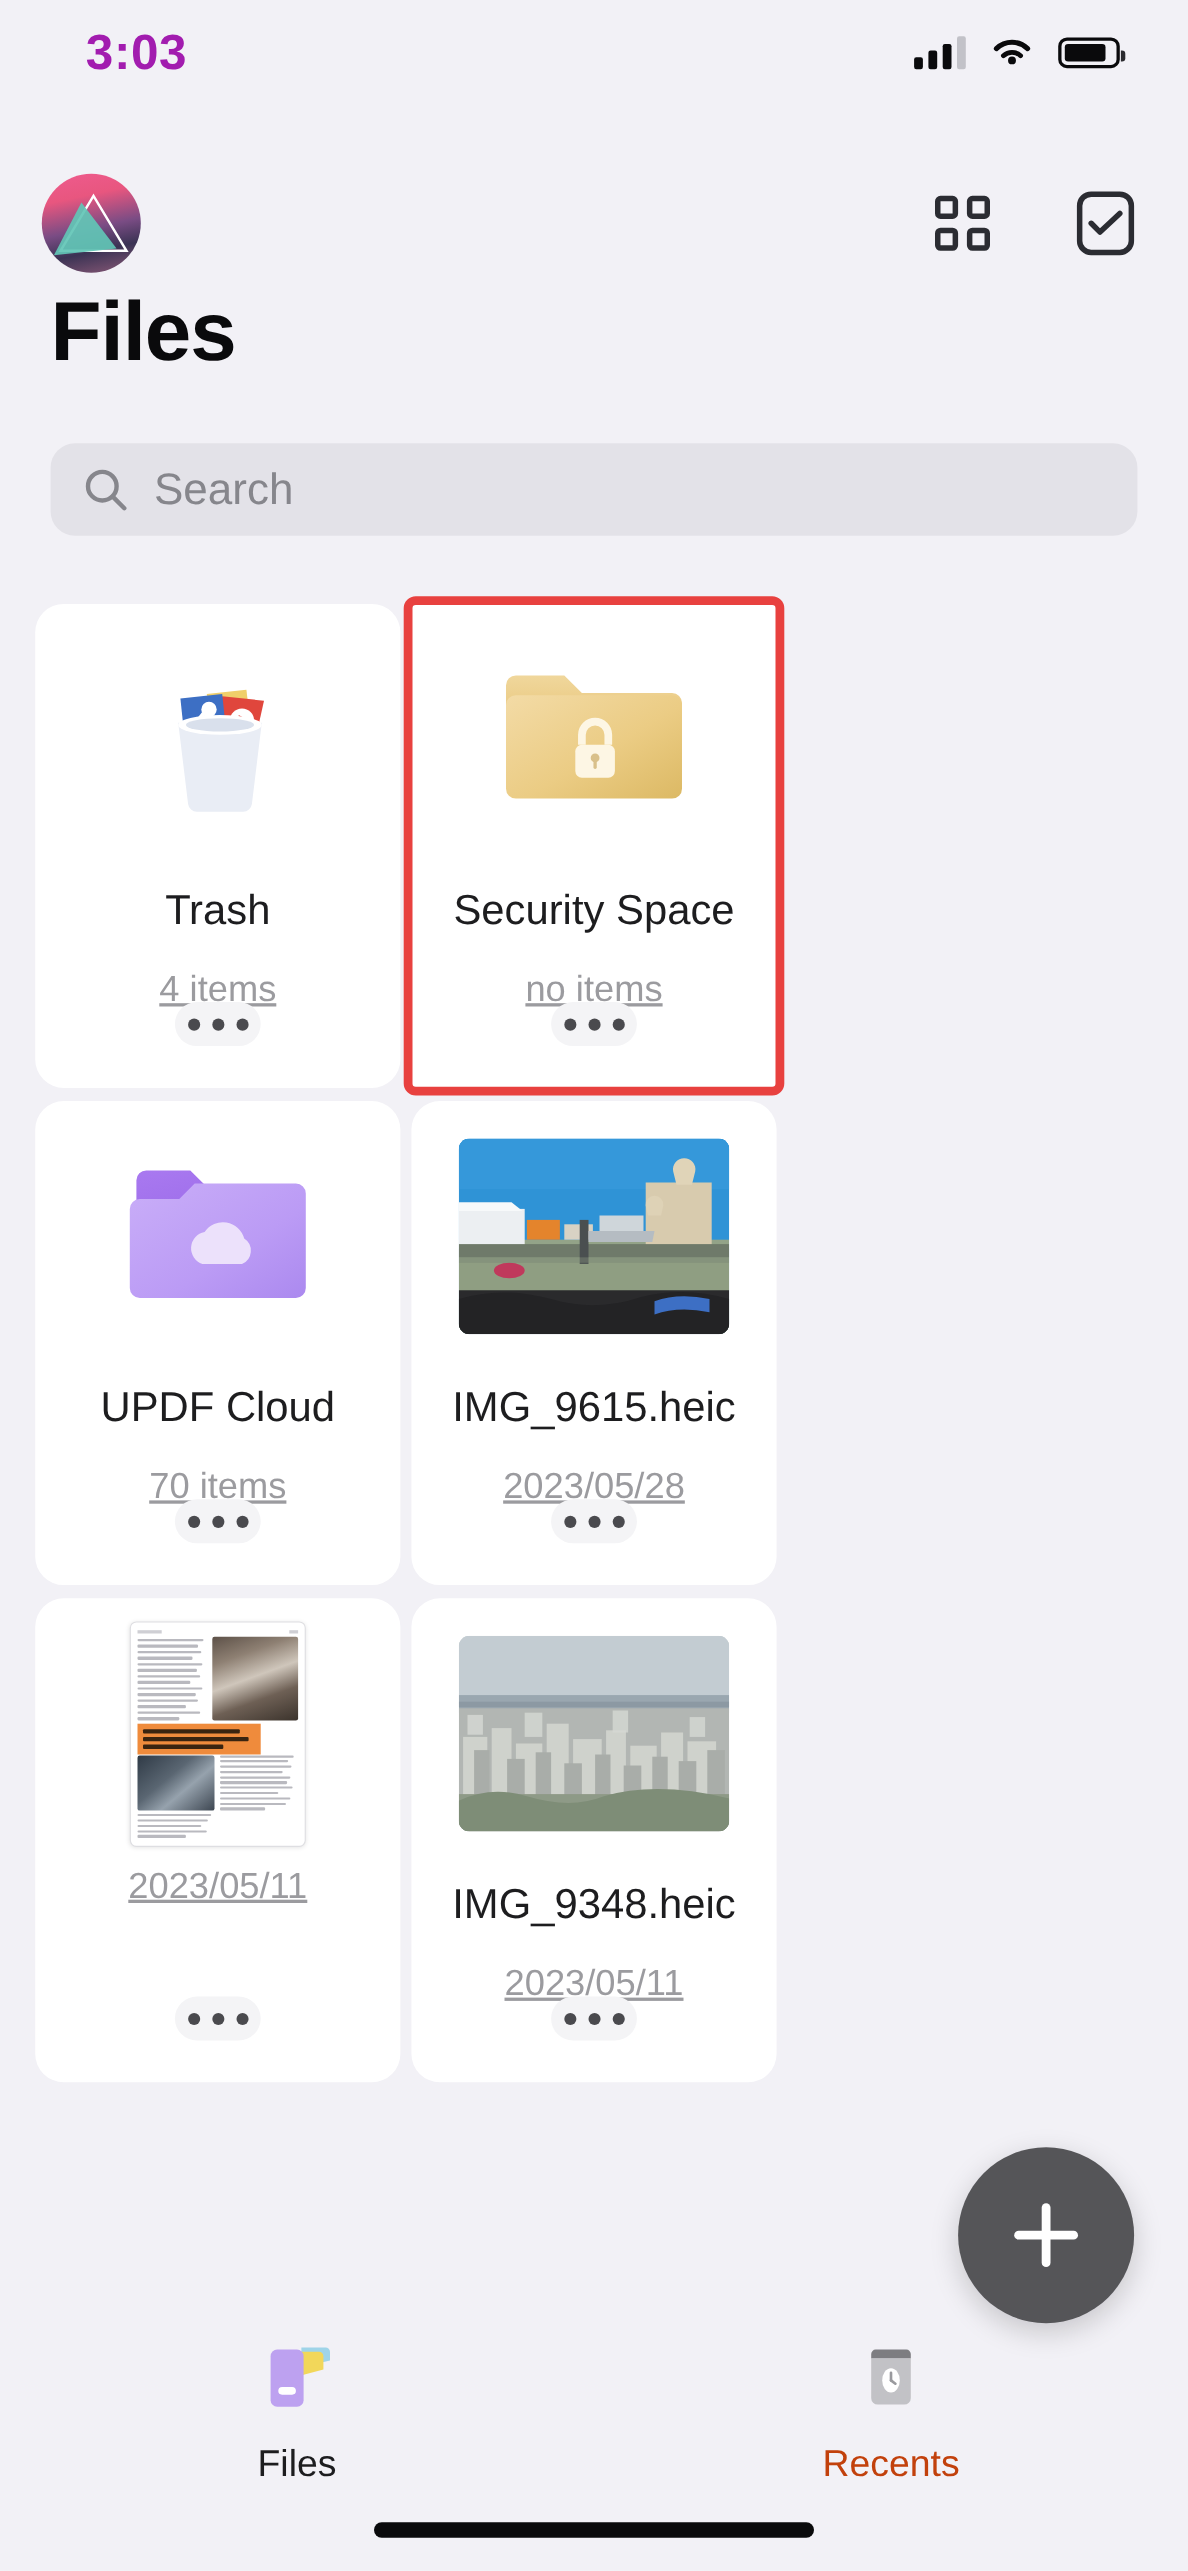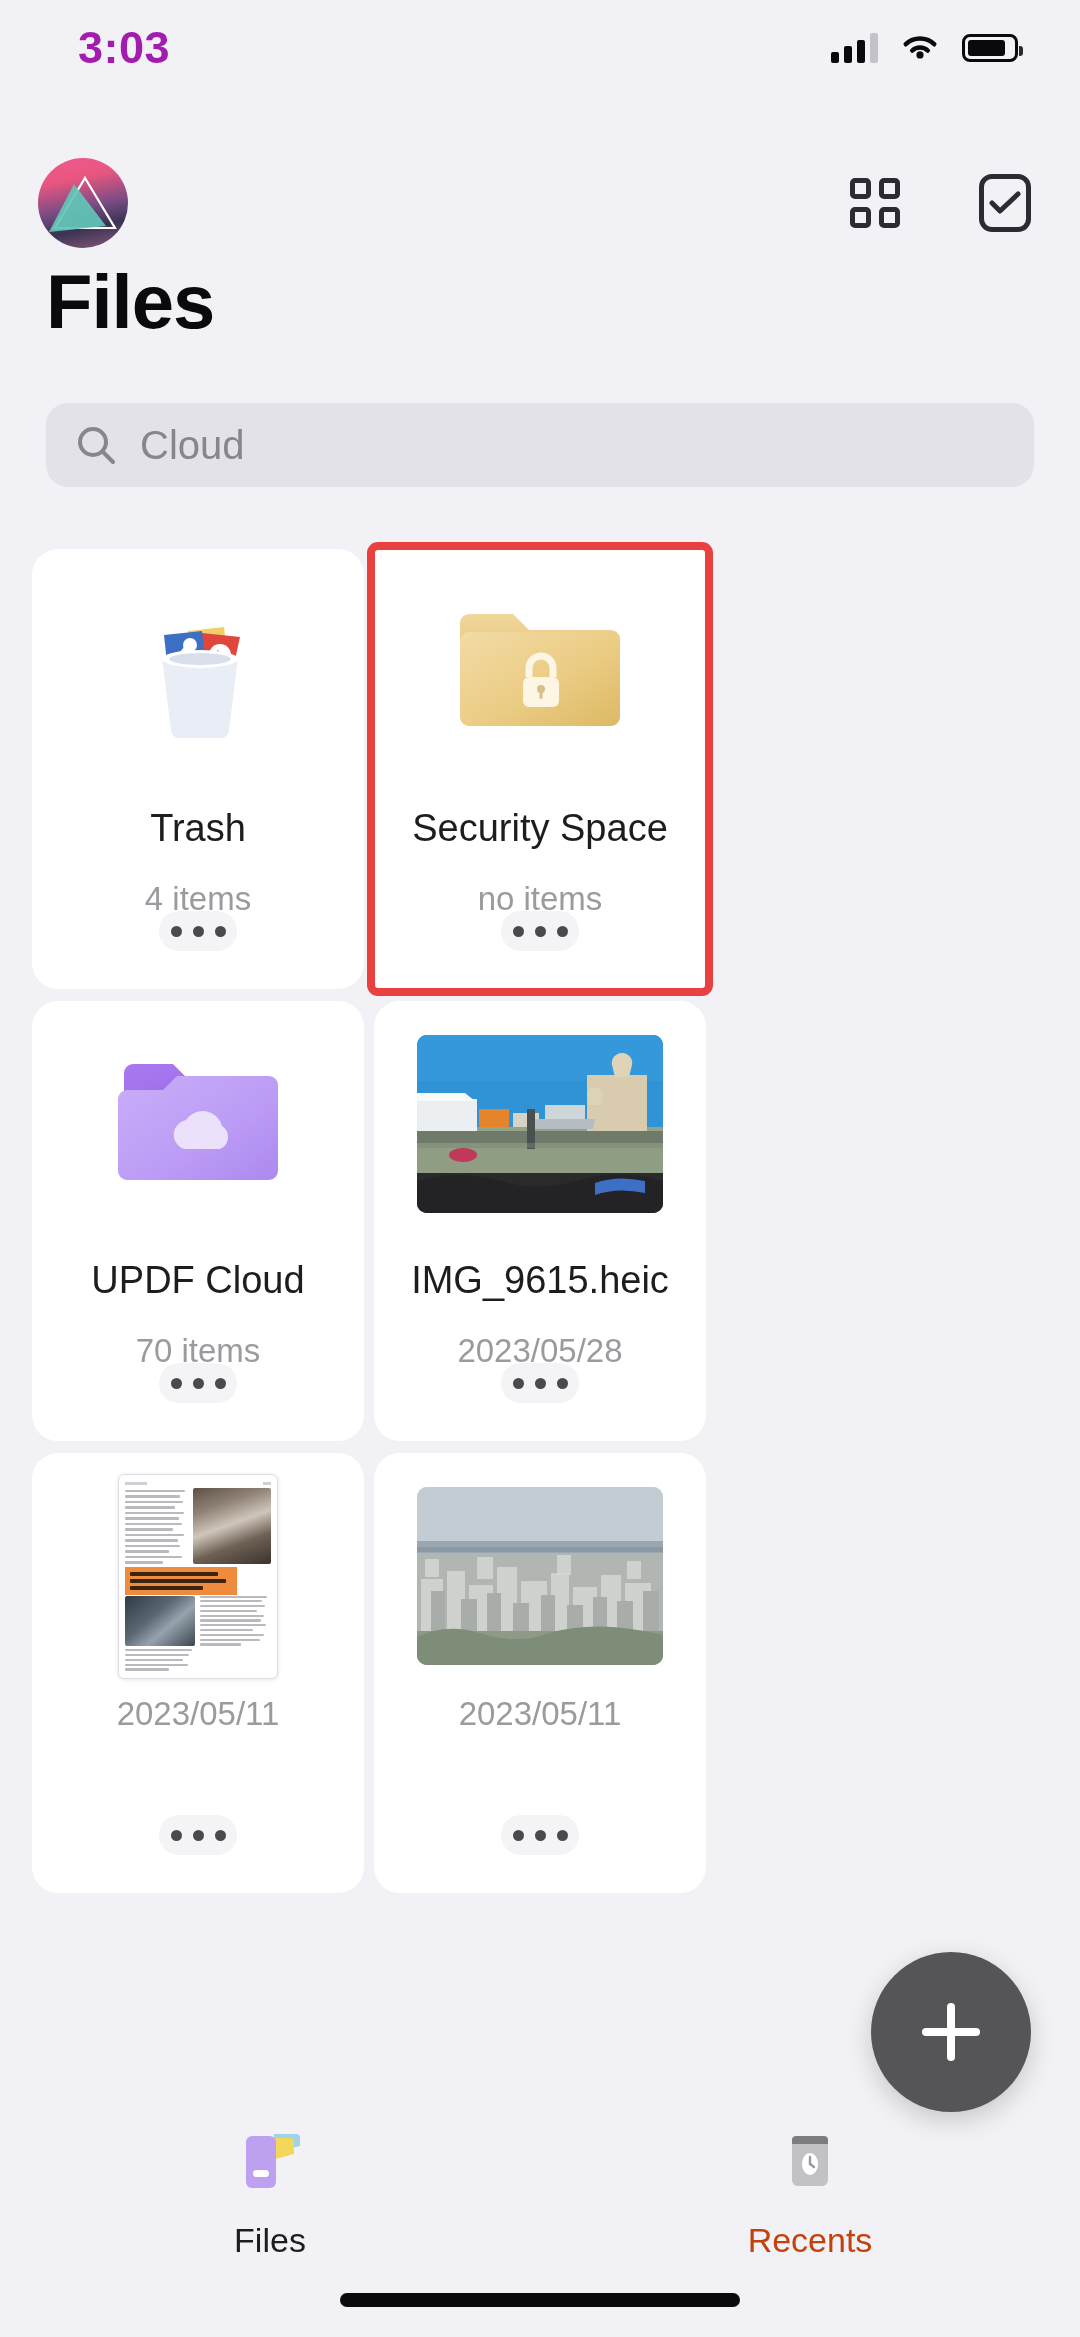--- a/index.html
+++ b/index.html
@@ -84,21 +84,21 @@
   .card.highlight{ outline:8px solid #e8413f; outline-offset:-1px; border-radius:4px; }
   .card-icon{ height:178px; display:flex; align-items:center; justify-content:center; }
   .thumb{
     width:246px; height:178px; border-radius:10px; overflow:hidden;
     display:flex; align-items:center; justify-content:center; background:#fff;
   }
   .card-name{
     font-size:38px; color:#1d1d1f; margin-top:46px; text-align:center;
     white-space:nowrap;
   }
-  .card-sub{ font-size:33px; color:#9b9b9f; margin-top:30px; }
+  .card-sub{ font-size:33px; color:#9b9b9f; margin-top:30px;text-decoration:underline; }
   .card-more{
     position:absolute; bottom:38px; left:50%; transform:translateX(-50%);
     width:78px; height:40px; background:#f4f4f6; border-radius:20px;
     display:flex; align-items:center; justify-content:center; gap:11px;
   }
   .card-more i{ width:11px; height:11px; border-radius:50%; background:#4a4a4e; display:block; }
 
   
   .fab{
     position:absolute; left:871px; top:1952px; width:160px; height:160px;
@@ -197,21 +197,21 @@
   </div>
 </div>
 
 <div class="page-title">Files</div>
 
 <div class="searchbar">
   <svg width="44" height="44" viewBox="0 0 44 44">
     <circle cx="19" cy="19" r="13" stroke="#86868c" stroke-width="4" fill="none"></circle>
     <line x1="28.5" y1="28.5" x2="39" y2="39" stroke="#86868c" stroke-width="4" stroke-linecap="round"></line>
   </svg>
-  <div class="search-placeholder">Cloud</div>
+  <div class="search-placeholder">Search</div>
 </div>
 
 <div class="grid">
 
   <div class="card">
     <div class="card-icon">
       <svg width="140" height="150" viewBox="0 0 140 150">
         <path d="M60 34 L96 30 L100 64 L64 68 Z" fill="#f0cf6a"></path>
         <path d="M74 36 L112 40 L104 76 L68 70 Z" fill="#e0463c"></path>
         <circle cx="92" cy="58" r="11" fill="#ffffff"></circle>
@@ -428,20 +428,21 @@
           <rect x="0" y="60" width="246" height="5" fill="#8c99a3"></rect>
           <g fill="#d6d9d4" opacity=".8">
             <rect x="8" y="72" width="14" height="18"></rect>
               <rect x="60" y="70" width="16" height="22"></rect>
             <rect x="140" y="68" width="14" height="20"></rect>
               <rect x="210" y="74" width="14" height="18"></rect>
           </g>
         </svg>
       </div>
     </div>
+    <div class="card-name">IMG_9348.heic</div>
     <div class="card-sub">2023/05/11</div>
     <div class="card-more">
         <i></i>
         <i></i>
         <i></i>
       </div>
   </div>
 
 </div>
 

